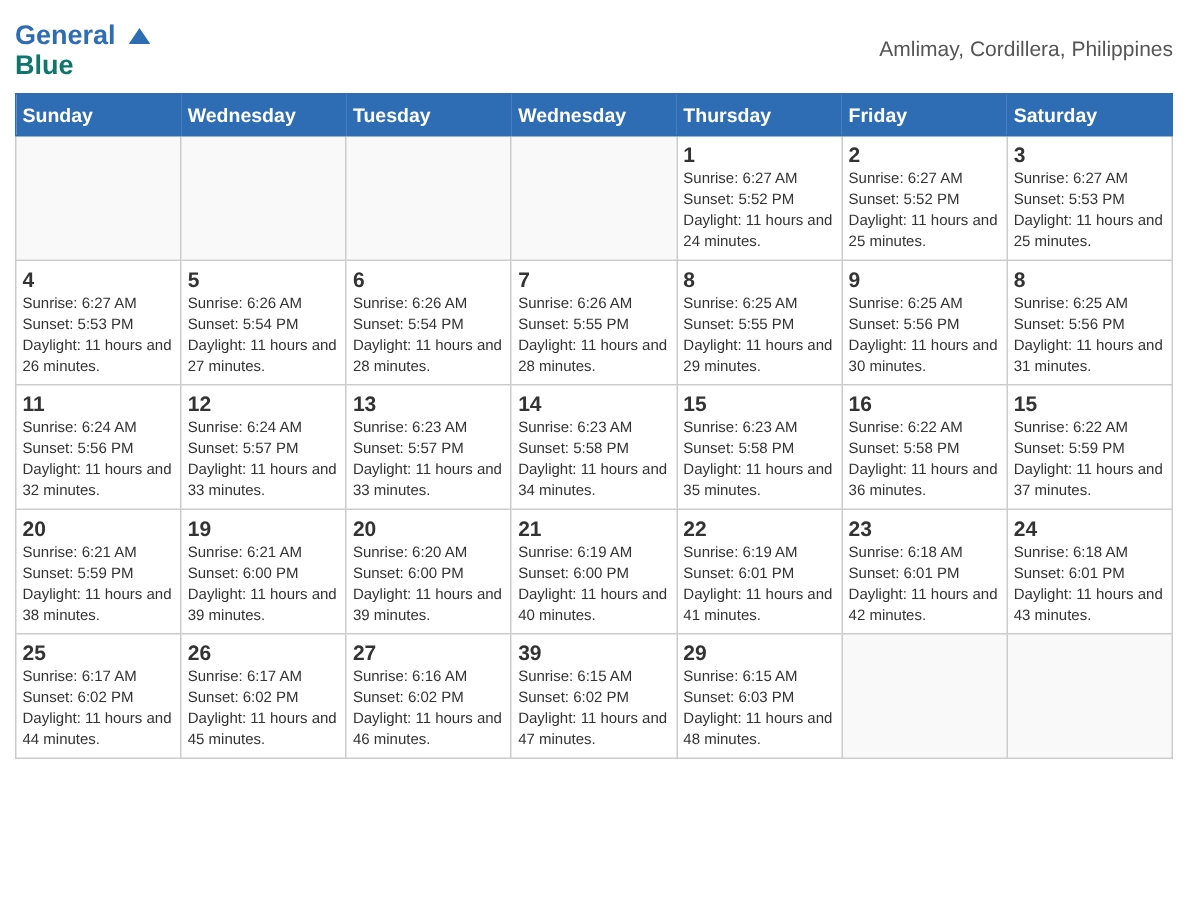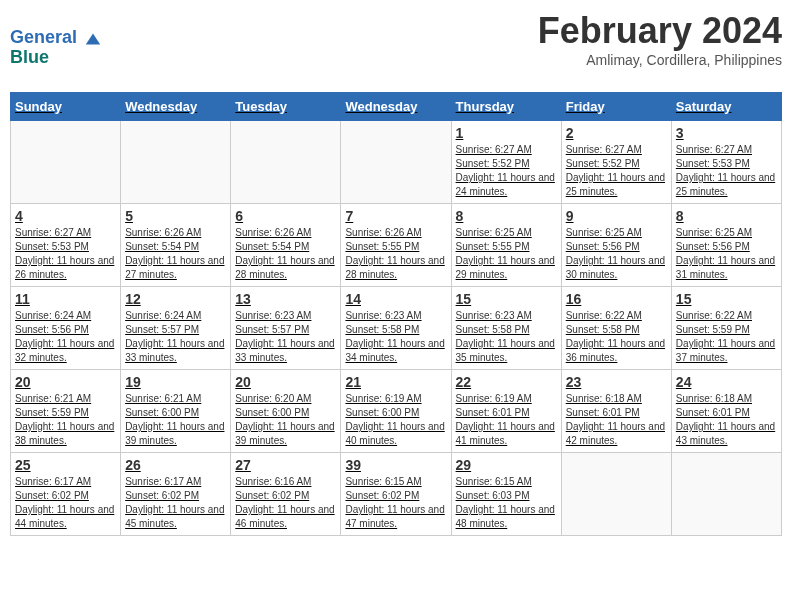--- a/index.html
+++ b/index.html
@@ -6,22 +6,22 @@
     body {
       font-family: Arial, sans-serif;
       background: #fff;
       width: 792px;
       min-height: 612px;
       padding: 10px;
     }
     .header-area {
       display: flex;
       justify-content: space-between;
-      align-items: flex-end;
-      margin-bottom: 24px;
+      align-items: center;
+      margin-bottom: 8px;
     }
     .logo {
       display: flex;
       align-items: center;
       margin-top: 4px;
     }
     .logo-text {
       font-size: 18px;
       font-weight: bold;
       color: #333;
@@ -44,21 +44,20 @@
       color: #333;
     }
     .calendar-subtitle {
       font-size: 14px;
       color: #555;
     }
     table {
       width: 100%;
       border-collapse: collapse;
       table-layout: fixed;
-      text-decoration: underline;
     }
     thead th {
       background-color: #2e6db4;
       color: #fff;
       font-size: 13px;
       font-weight: bold;
       padding: 6px 4px;
       text-align: left;
       border: 1px solid #2e6db4;
     }
@@ -95,21 +94,20 @@
       <div class="logo-text">
         <span>General</span>
         <svg class="logo-icon" viewBox="0 0 20 20" style="display:inline-block;vertical-align:middle;">
           <polygon points="2,16 10,4 18,16" fill="#2e6db4"></polygon>
         </svg>
       </div>
       <div class="logo-text" style="color:#0f766e;">Blue</div>
     </div>
   </div>
   <div class="title-area">
-    <div class="calendar-title">February 2024</div>
     <div class="calendar-subtitle">Amlimay, Cordillera, Philippines</div>
   </div>
 </div>
 
 <table>
   <thead>
     <tr>
       <th>Sunday</th>
       <th>Wednesday</th>
       <th>Tuesday</th>

